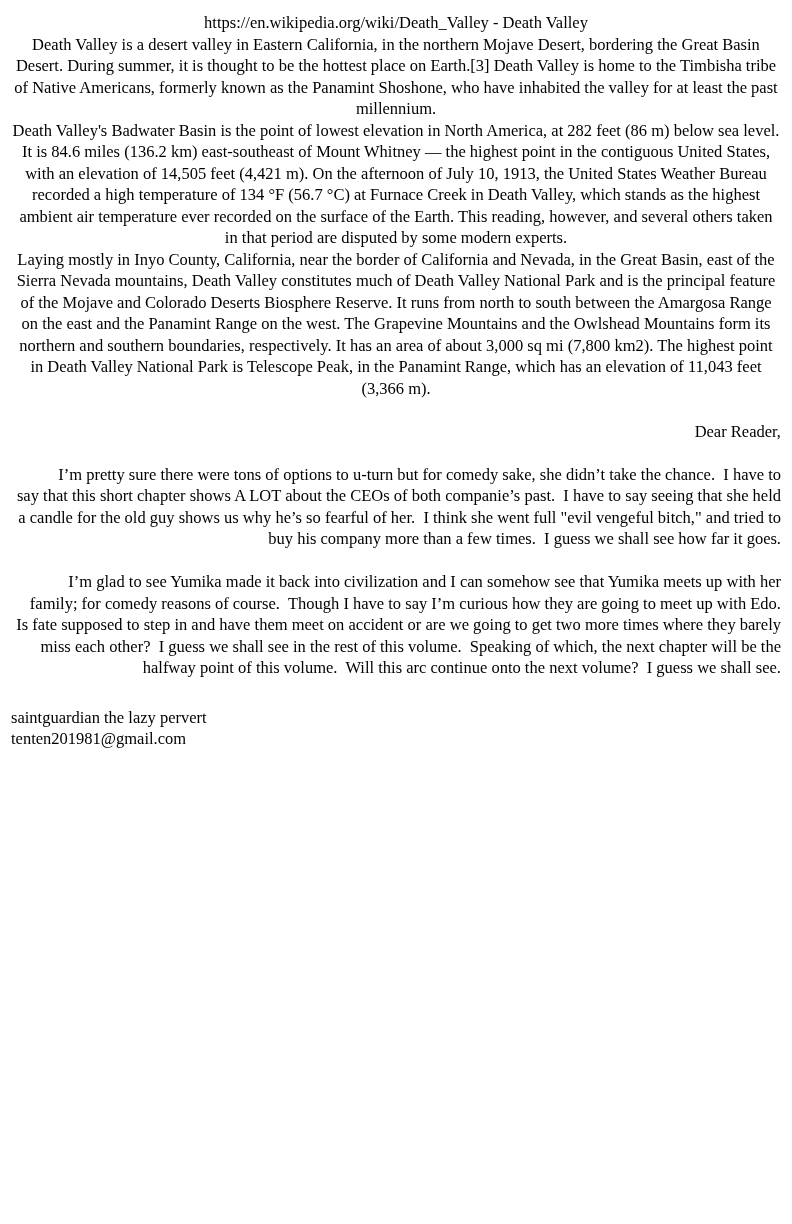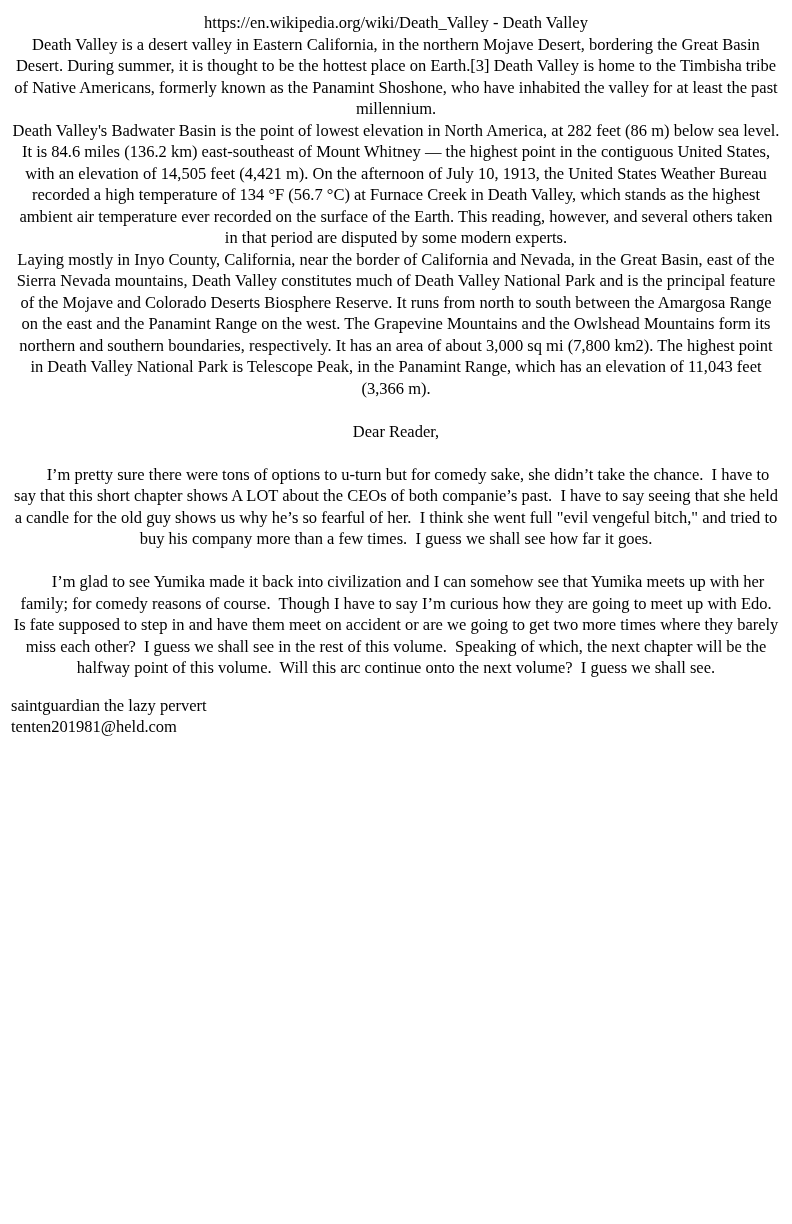--- a/index.html
+++ b/index.html
@@ -19,28 +19,28 @@
     font-size: 16.5px;
     line-height: 21.5px;
     overflow: hidden;
   }
   .wiki-block p {
     margin: 0;
     text-align: center;
   }
   .letter-block p {
     margin: 21.5px 0 0 0;
-    text-align: center;
+    text-align: right;
     white-space: pre-wrap;
   }
   .letter-block p.indent {
     text-indent: 24px;
   }
   .signature {
-    margin-top: 16px;
+    margin-top: 28px;
   }
   .signature div {
     margin: 0;
   }
 </style>
 </head>
 <body>
 
 <div class="page">
 
@@ -51,17 +51,17 @@
     <p>Laying mostly in Inyo County, California, near the border of California and Nevada, in the Great Basin, east of the Sierra Nevada mountains, Death Valley constitutes much of Death Valley National Park and is the principal feature of the Mojave and Colorado Deserts Biosphere Reserve. It runs from north to south between the Amargosa Range on the east and the Panamint Range on the west. The Grapevine Mountains and the Owlshead Mountains form its northern and southern boundaries, respectively. It has an area of about 3,000 sq mi (7,800 km2). The highest point in Death Valley National Park is Telescope Peak, in the Panamint Range, which has an elevation of 11,043 feet (3,366 m).</p>
   </div>
 
   <div class="letter-block">
     <p>Dear Reader,</p>
     <p class="indent">I’m pretty sure there were tons of options to u-turn but for comedy sake, she didn’t take the chance.  I have to say that this short chapter shows A LOT about the CEOs of both companie’s past.  I have to say seeing that she held a candle for the old guy shows us why he’s so fearful of her.  I think she went full "evil vengeful bitch," and tried to buy his company more than a few times.  I guess we shall see how far it goes.</p>
     <p class="indent">I’m glad to see Yumika made it back into civilization and I can somehow see that Yumika meets up with her family; for comedy reasons of course.  Though I have to say I’m curious how they are going to meet up with Edo.  Is fate supposed to step in and have them meet on accident or are we going to get two more times where they barely miss each other?  I guess we shall see in the rest of this volume.  Speaking of which, the next chapter will be the halfway point of this volume.  Will this arc continue onto the next volume?  I guess we shall see.</p>
 
     <div class="signature">
       <div>saintguardian the lazy pervert</div>
-      <div>tenten201981@held.com</div>
+      <div>tenten201981@gmail.com</div>
     </div>
   </div>
 
 </div>
 
 </body></html>

